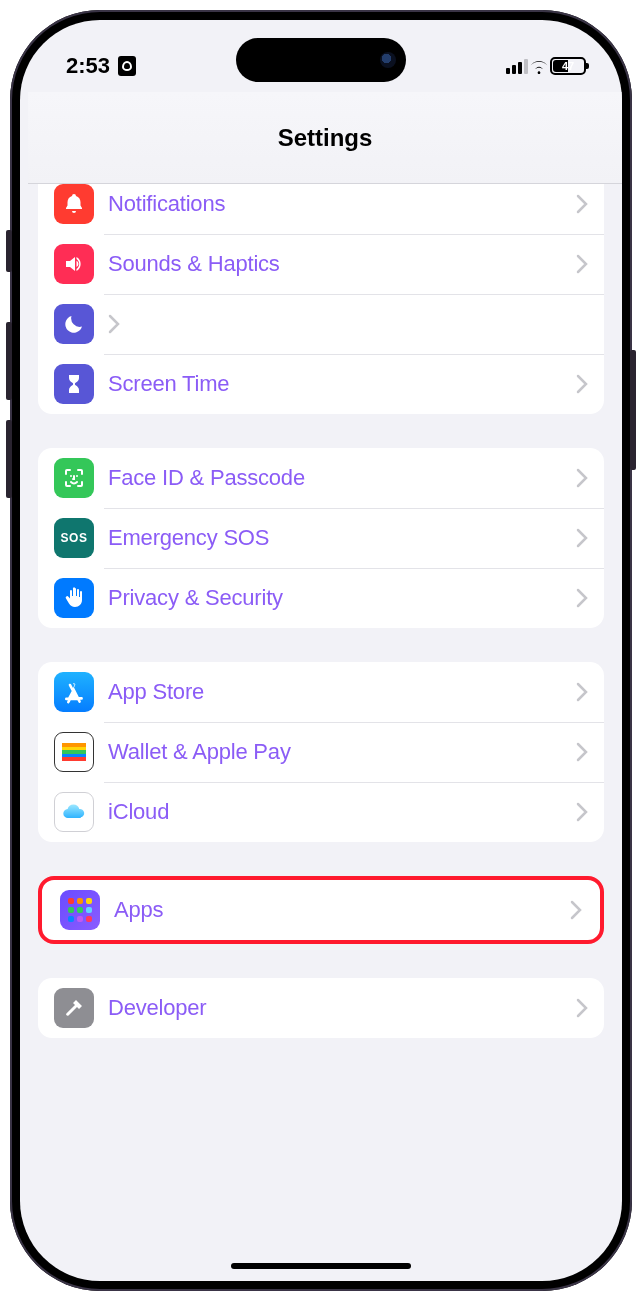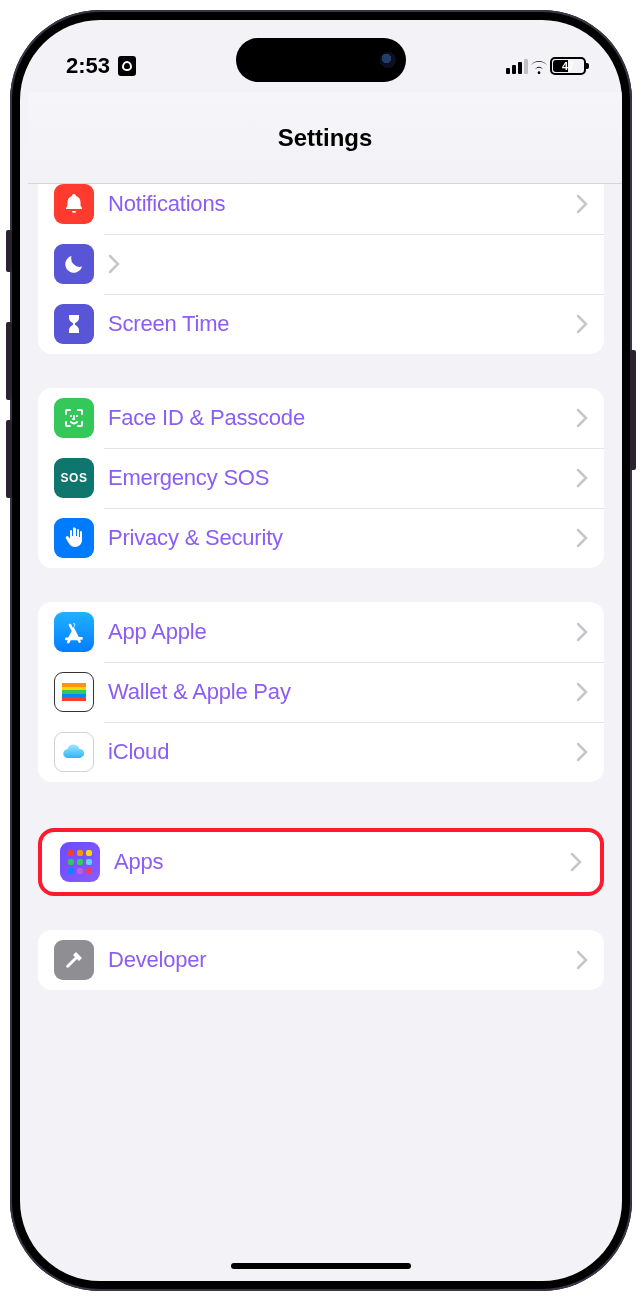--- a/index.html
+++ b/index.html
@@ -137,21 +137,21 @@
     color:#fff;font-weight:700;
   }
   .row .label{
     flex:1;font-size:22px;color:#8b5cf6;letter-spacing:-0.2px;
   }
   .chevron{color:#c6c6cb;}
   .chevron svg{display:block}
   .highlight{
     border:4px solid #ff1a2e;
     border-radius:16px;
-    margin-top:46px;
+    margin-top:34px;
     padding:2px;
     background:#fff;
   }
   .highlight .row{height:56px}
   
   .bg-red{background:#ff3b30}
   .bg-pink{background:#ff2d55}
   .bg-indigo{background:#5856d6}
   .bg-green{background:#34c759}
   .bg-sos{background:#0f766e;font-size:12px;letter-spacing:0.5px}
@@ -222,20 +222,33 @@
               </svg>
           </div>
           <div class="label">Notifications</div>
           <div class="chevron">
               <svg width="12" height="20" viewBox="0 0 12 20">
                 <path d="M2 2l8 8-8 8" stroke="#c6c6cb" stroke-width="2.5" fill="none" stroke-linecap="round"></path>
               </svg>
             </div>
         </div>
         <div class="row">
+          <div class="icon-box bg-pink">
+            <svg class="icon-svg" viewBox="0 0 24 24" fill="#fff">
+                <path d="M4 9v6h4l5 4V5L8 9H4zm12.5 3a3.5 3.5 0 0 0-2-3.2v6.3a3.5 3.5 0 0 0 2-3.1zm-2-7v2a6 6 0 0 1 0 10v2a8 8 0 0 0 0-14z"></path>
+              </svg>
+          </div>
+          <div class="label">Sounds &amp; Haptics</div>
+          <div class="chevron">
+              <svg width="12" height="20" viewBox="0 0 12 20">
+                <path d="M2 2l8 8-8 8" stroke="#c6c6cb" stroke-width="2.5" fill="none" stroke-linecap="round"></path>
+              </svg>
+            </div>
+        </div>
+        <div class="row">
           <div class="icon-box bg-indigo">
             <svg class="icon-svg" viewBox="0 0 24 24" fill="#fff">
                 <path d="M20 14.5A8.5 8.5 0 0 1 9.5 4 8.5 8.5 0 1 0 20 14.5z"></path>
               </svg>
           </div>
           <div class="chevron">
               <svg width="12" height="20" viewBox="0 0 12 20">
                 <path d="M2 2l8 8-8 8" stroke="#c6c6cb" stroke-width="2.5" fill="none" stroke-linecap="round"></path>
               </svg>
             </div>
@@ -293,21 +306,21 @@
         </div>
       </div>
 
       <div class="group">
         <div class="row">
           <div class="icon-box bg-appstore">
             <svg class="icon-svg" viewBox="0 0 24 24" fill="#fff">
                 <path d="M12.8 4.5 11 7.9l-1.8-3.4a1.3 1.3 0 1 0-2.3 1.2L9.7 11l-3.5 6.6H4.3a1.3 1.3 0 0 0 0 2.6h1.5l-.6 1.2a1.3 1.3 0 1 0 2.3 1.2l1-1.9.1-.5h6.8l1 1.9a1.3 1.3 0 1 0 2.3-1.2l-.6-1.2h1.5a1.3 1.3 0 1 0 0-2.6h-2.8L12 7.4l1.1-2.1a1.3 1.3 0 1 0-2.3-1.2z"></path>
               </svg>
           </div>
-          <div class="label">App Apple</div>
+          <div class="label">App Store</div>
           <div class="chevron">
               <svg width="12" height="20" viewBox="0 0 12 20">
                 <path d="M2 2l8 8-8 8" stroke="#c6c6cb" stroke-width="2.5" fill="none" stroke-linecap="round"></path>
               </svg>
             </div>
         </div>
         <div class="row">
           <div class="icon-box bg-white" style="border:1px solid #333;padding:4px">
             <div class="wallet-lines">
                 <span style="background:#ff9500"></span>

